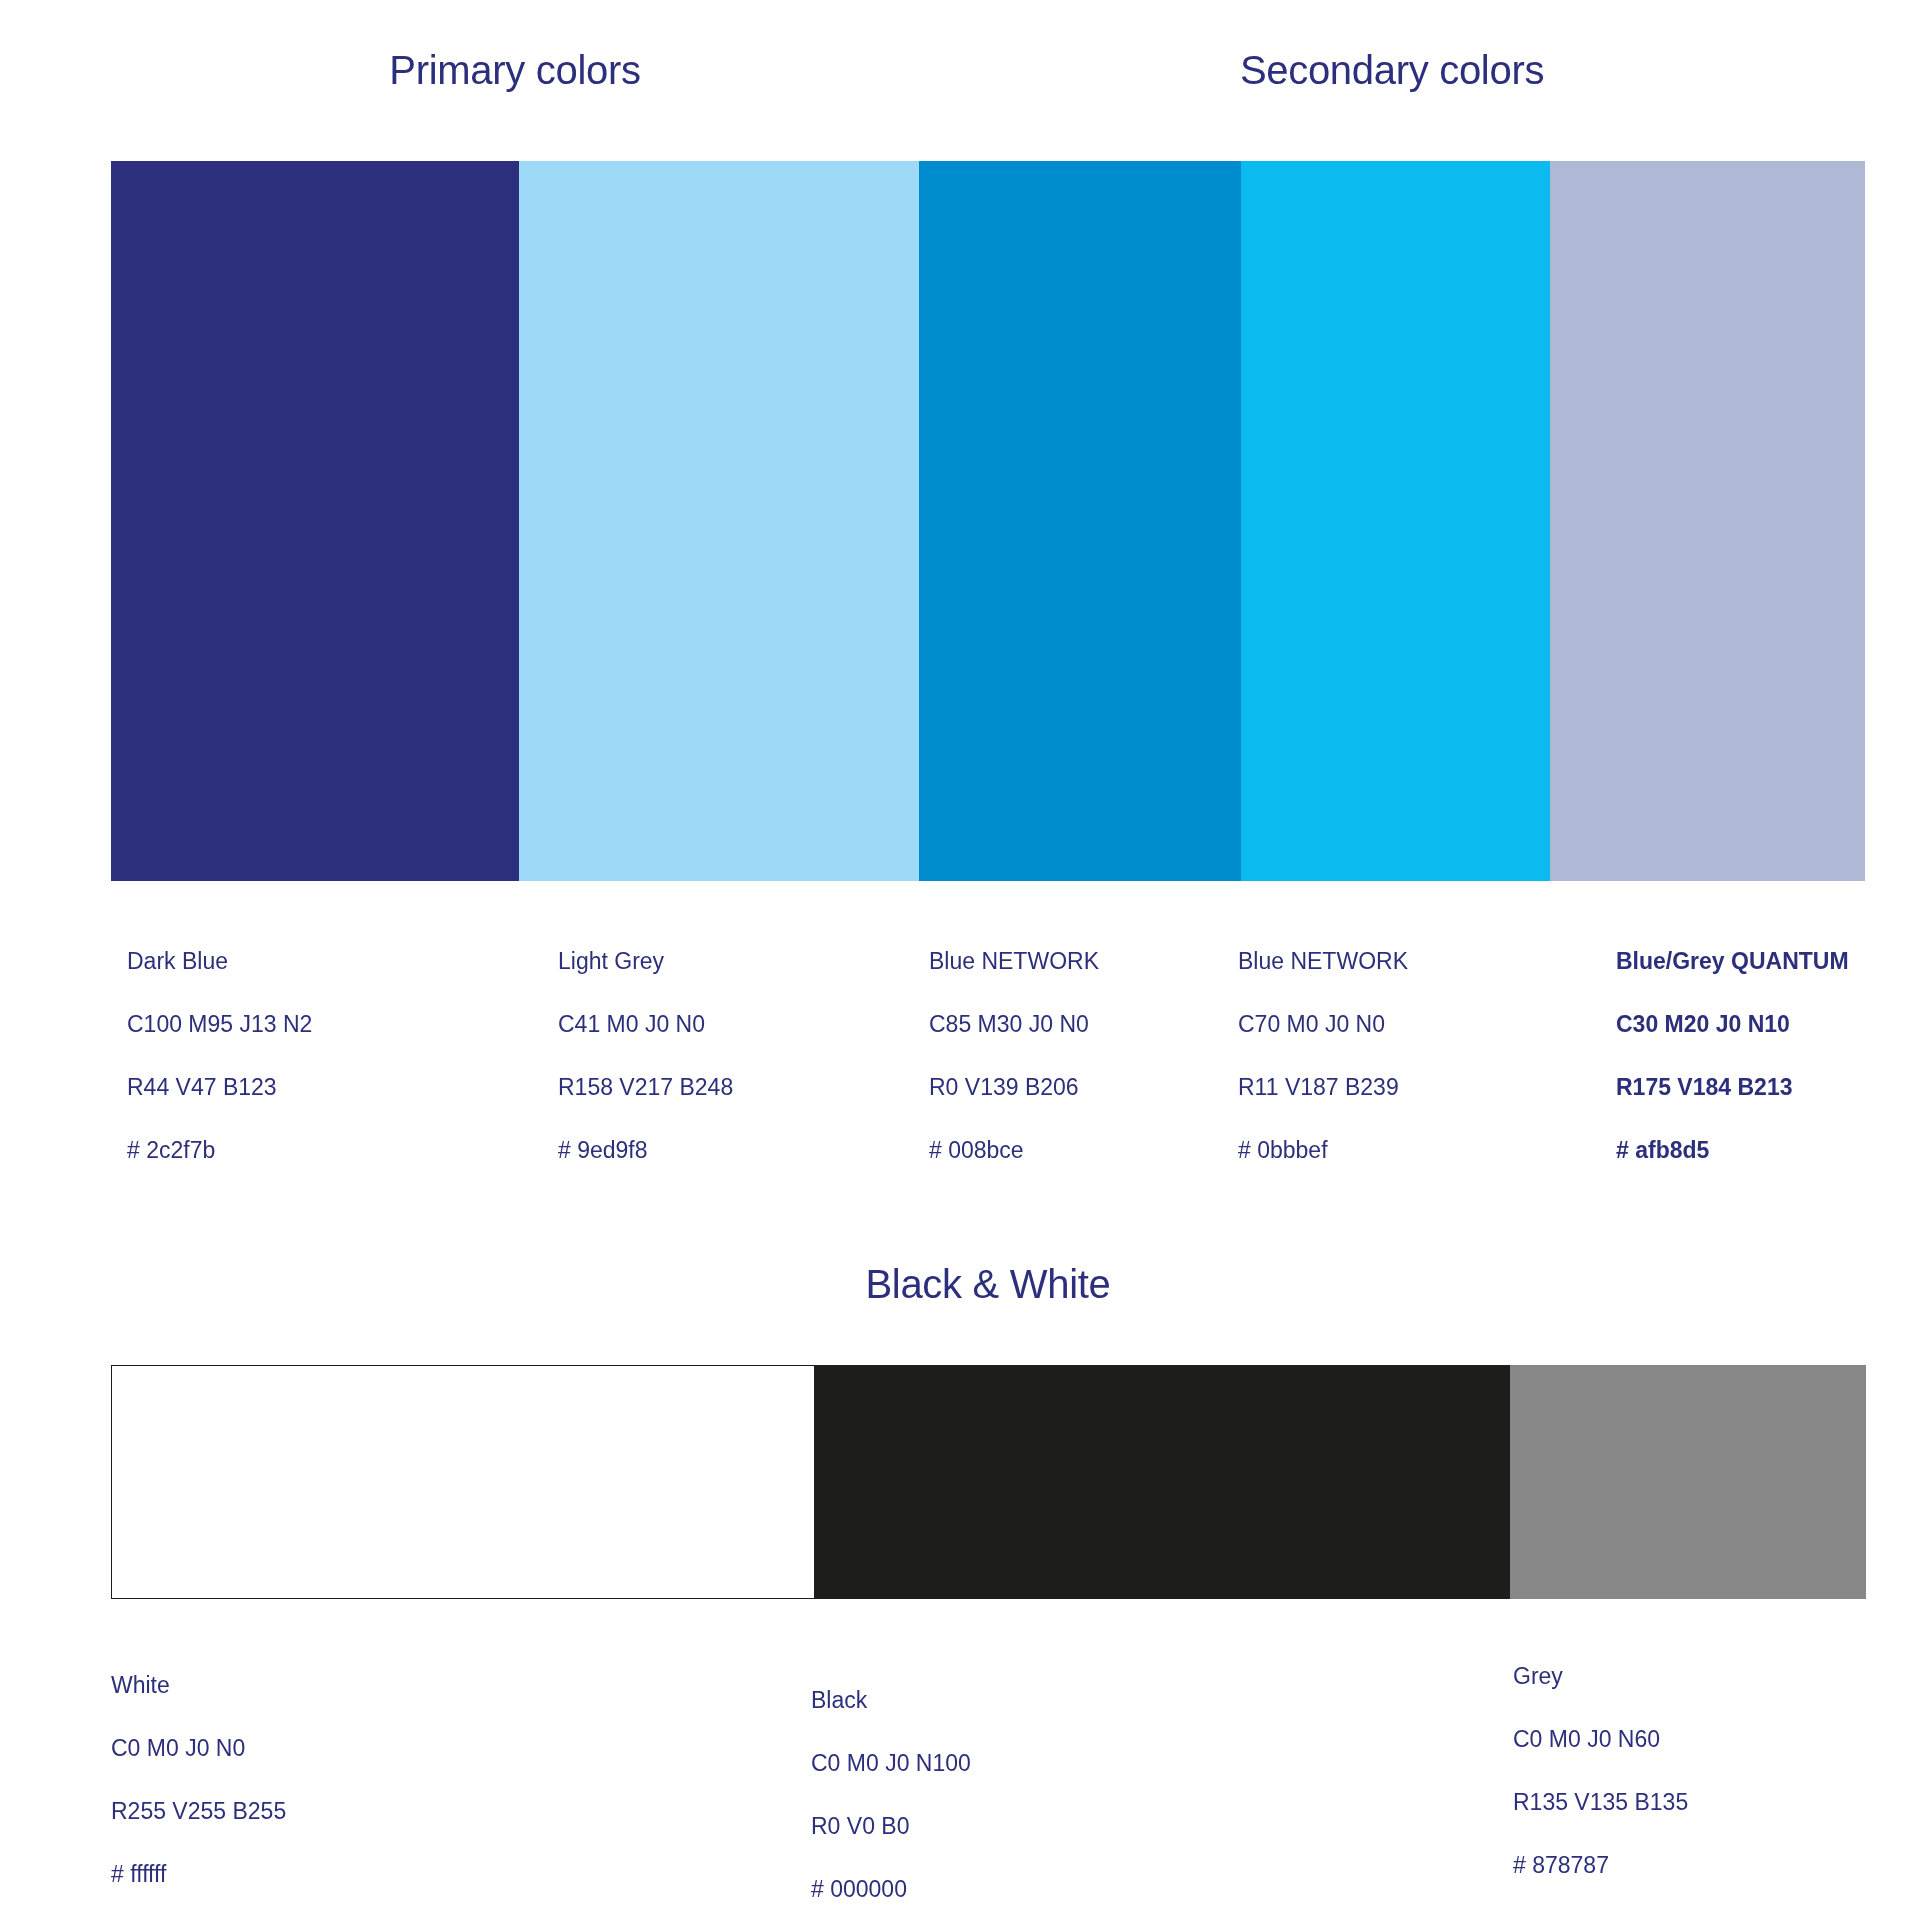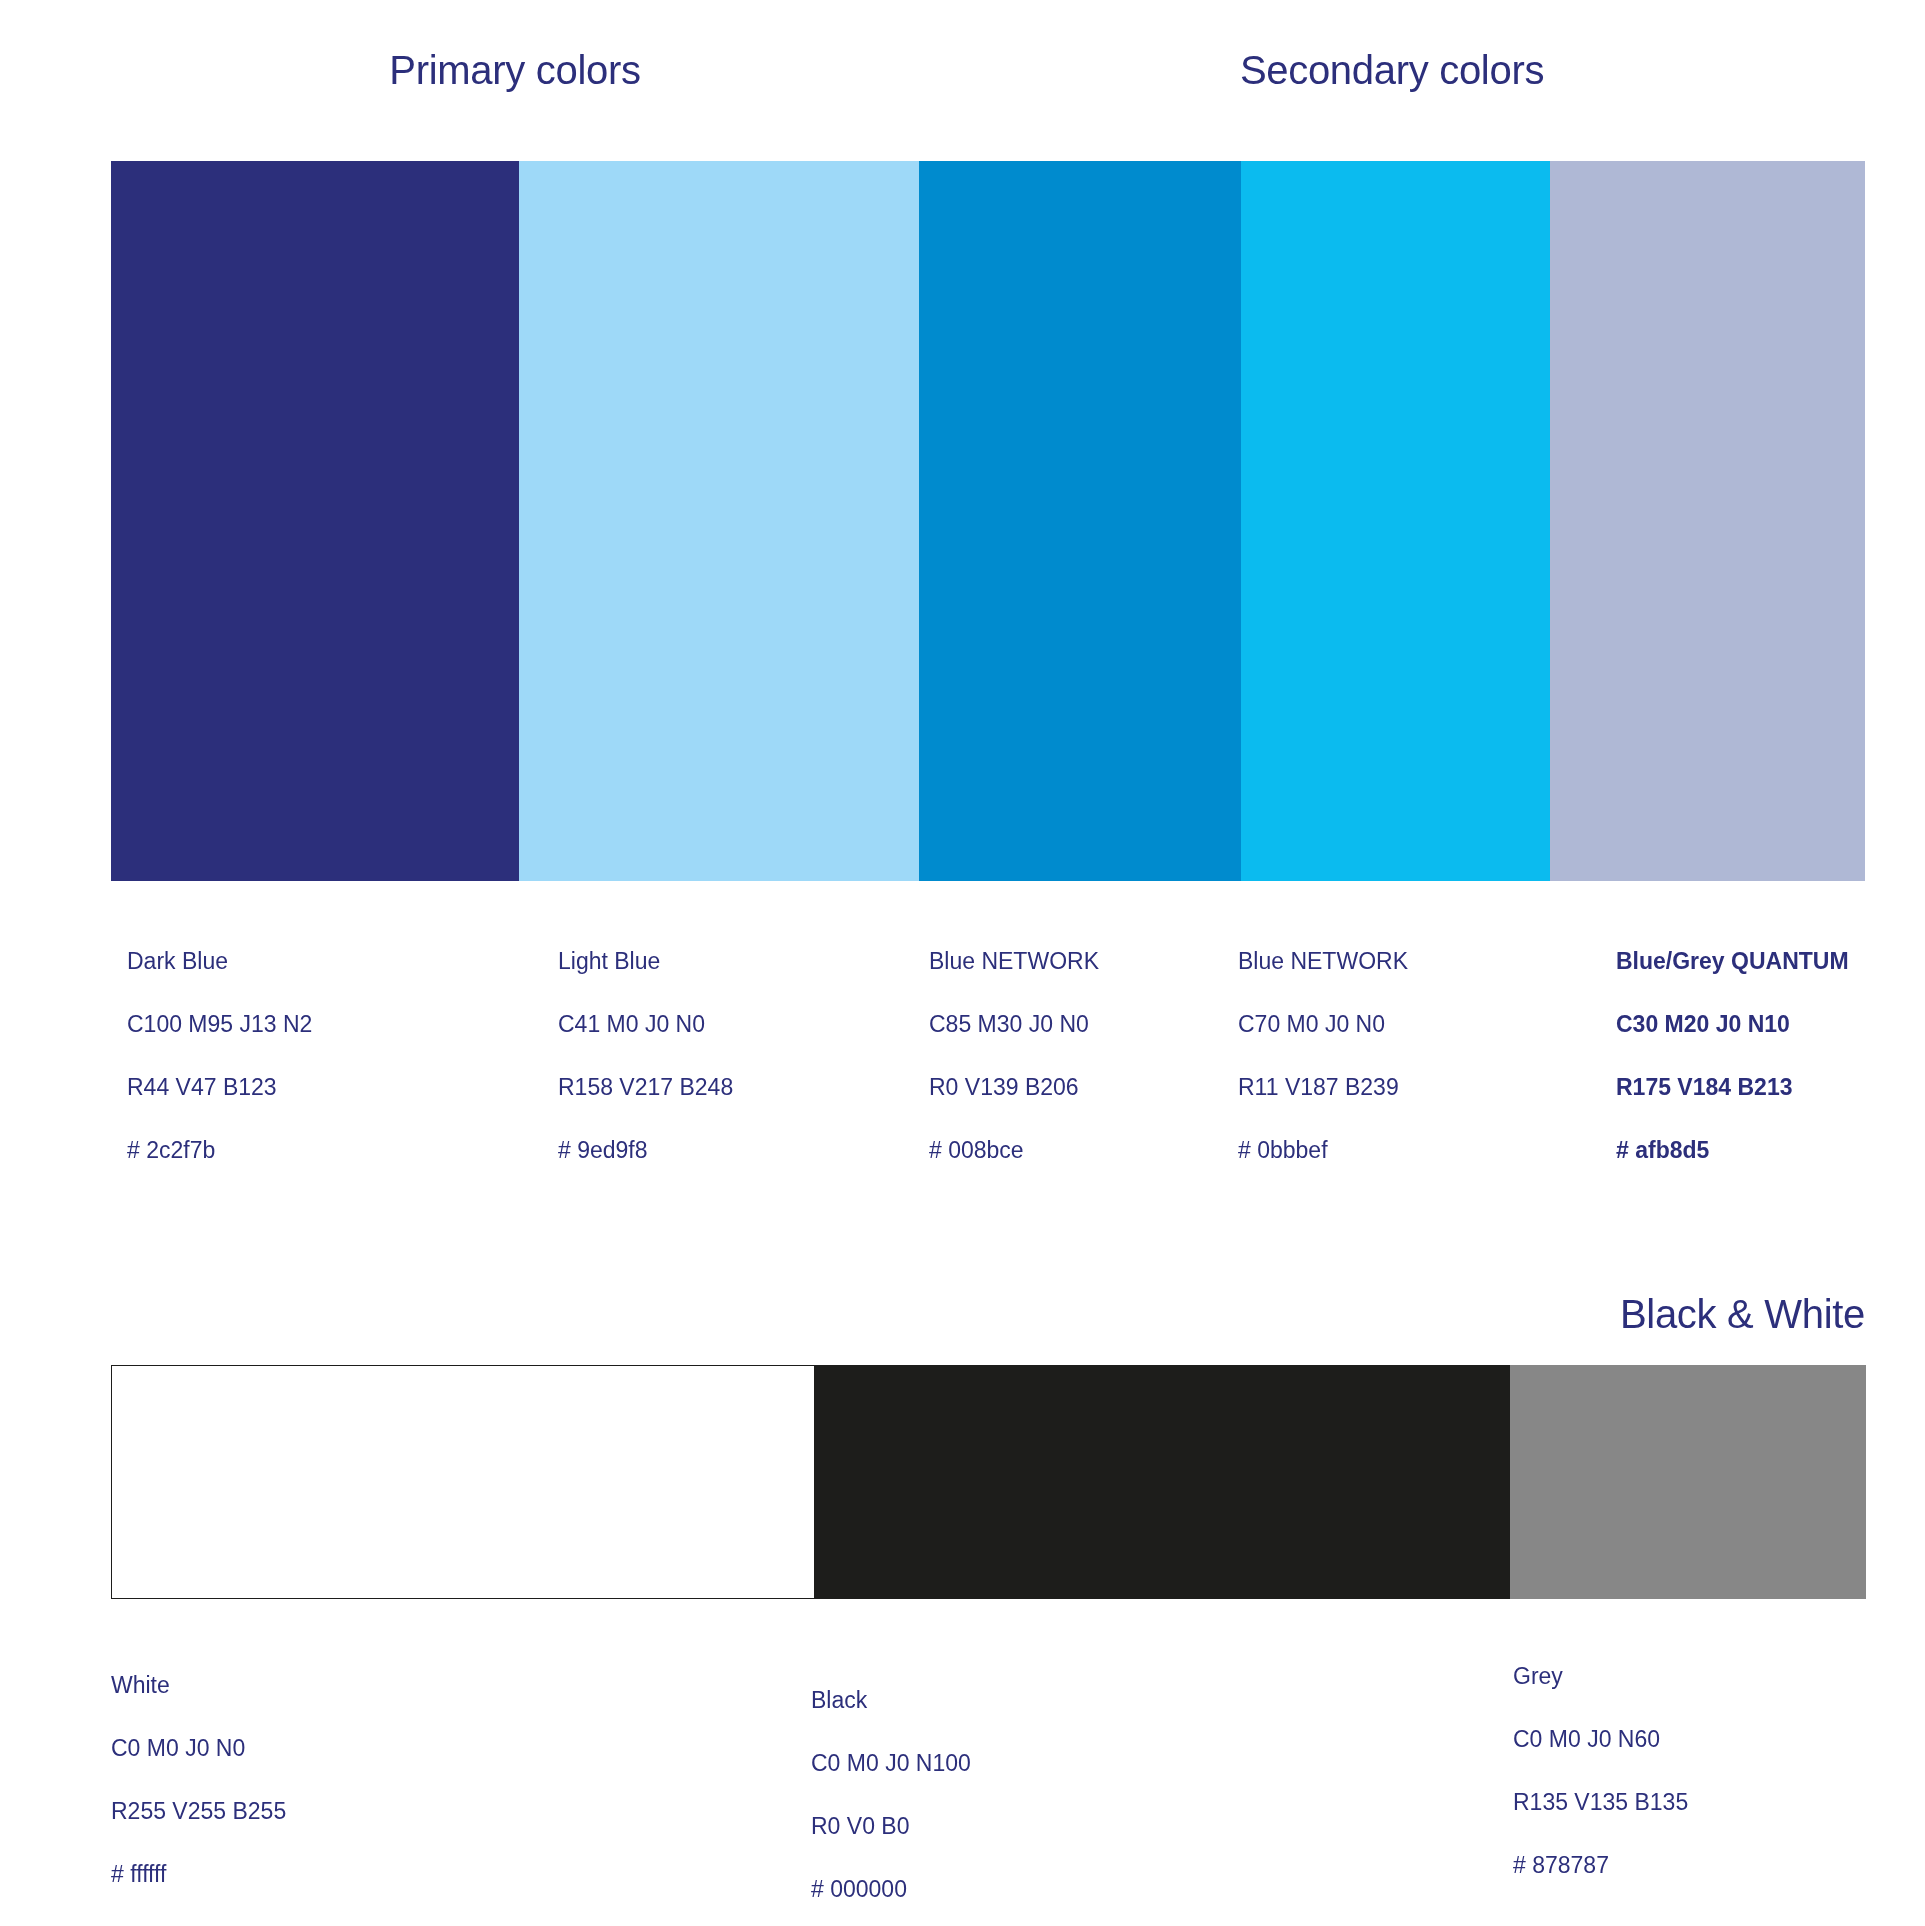--- a/index.html
+++ b/index.html
@@ -38,23 +38,22 @@
     top: 50px;
     width: 808px;
   }
   #heading-secondary {
     left: 919px;
     top: 50px;
     width: 946px;
   }
   #heading-bw {
     left: 111px;
-    top: 1294px;
+    top: 1264px;
     width: 1754px;
-    text-align: right;
   }
 
   
   .swatch-row {
     position: absolute;
     display: flex;
     left: 111px;
   }
   #swatch-row-main {
     top: 161px;
@@ -131,21 +130,21 @@
   </div>
 
   <div class="spec-block" id="spec-0">
     <div class="line">Dark Blue</div>
     <div class="line">C100 M95 J13 N2</div>
     <div class="line">R44 V47 B123</div>
     <div class="line"># 2c2f7b</div>
   </div>
 
   <div class="spec-block" id="spec-1">
-    <div class="line">Light Blue</div>
+    <div class="line">Light Grey</div>
     <div class="line">C41 M0 J0 N0</div>
     <div class="line">R158 V217 B248</div>
     <div class="line"># 9ed9f8</div>
   </div>
 
   <div class="spec-block" id="spec-2">
     <div class="line">Blue NETWORK</div>
     <div class="line">C85 M30 J0 N0</div>
     <div class="line">R0 V139 B206</div>
     <div class="line"># 008bce</div>

